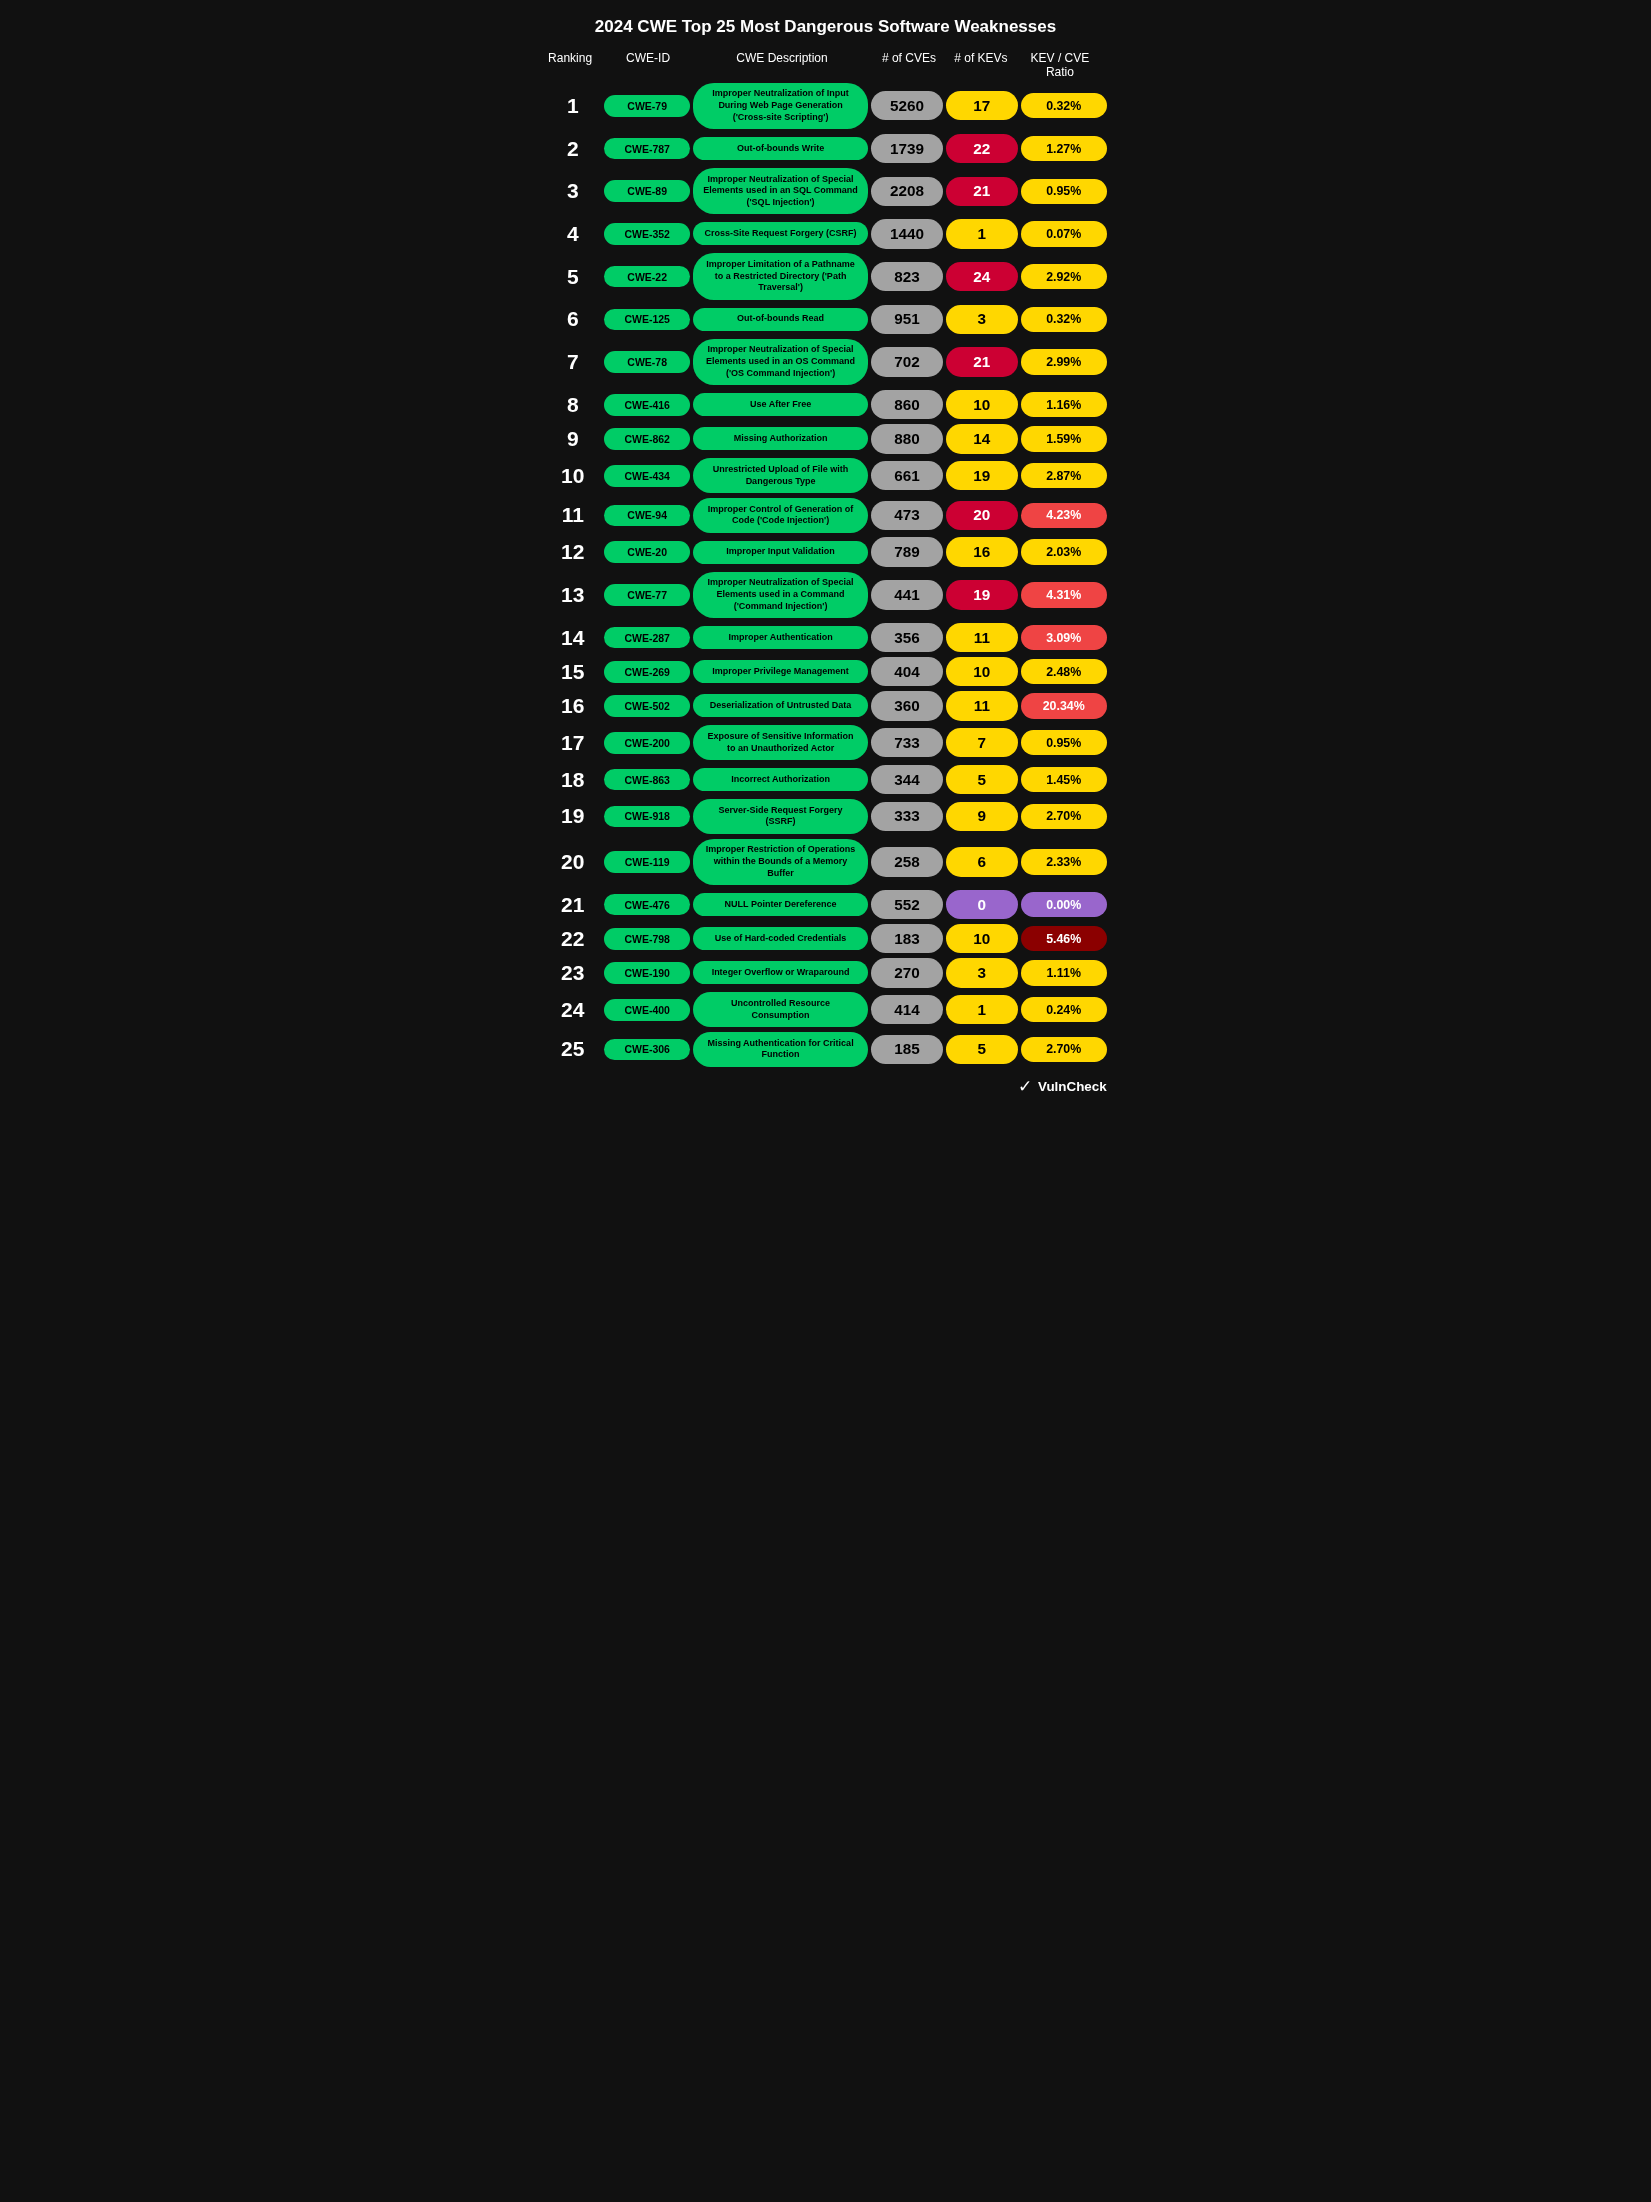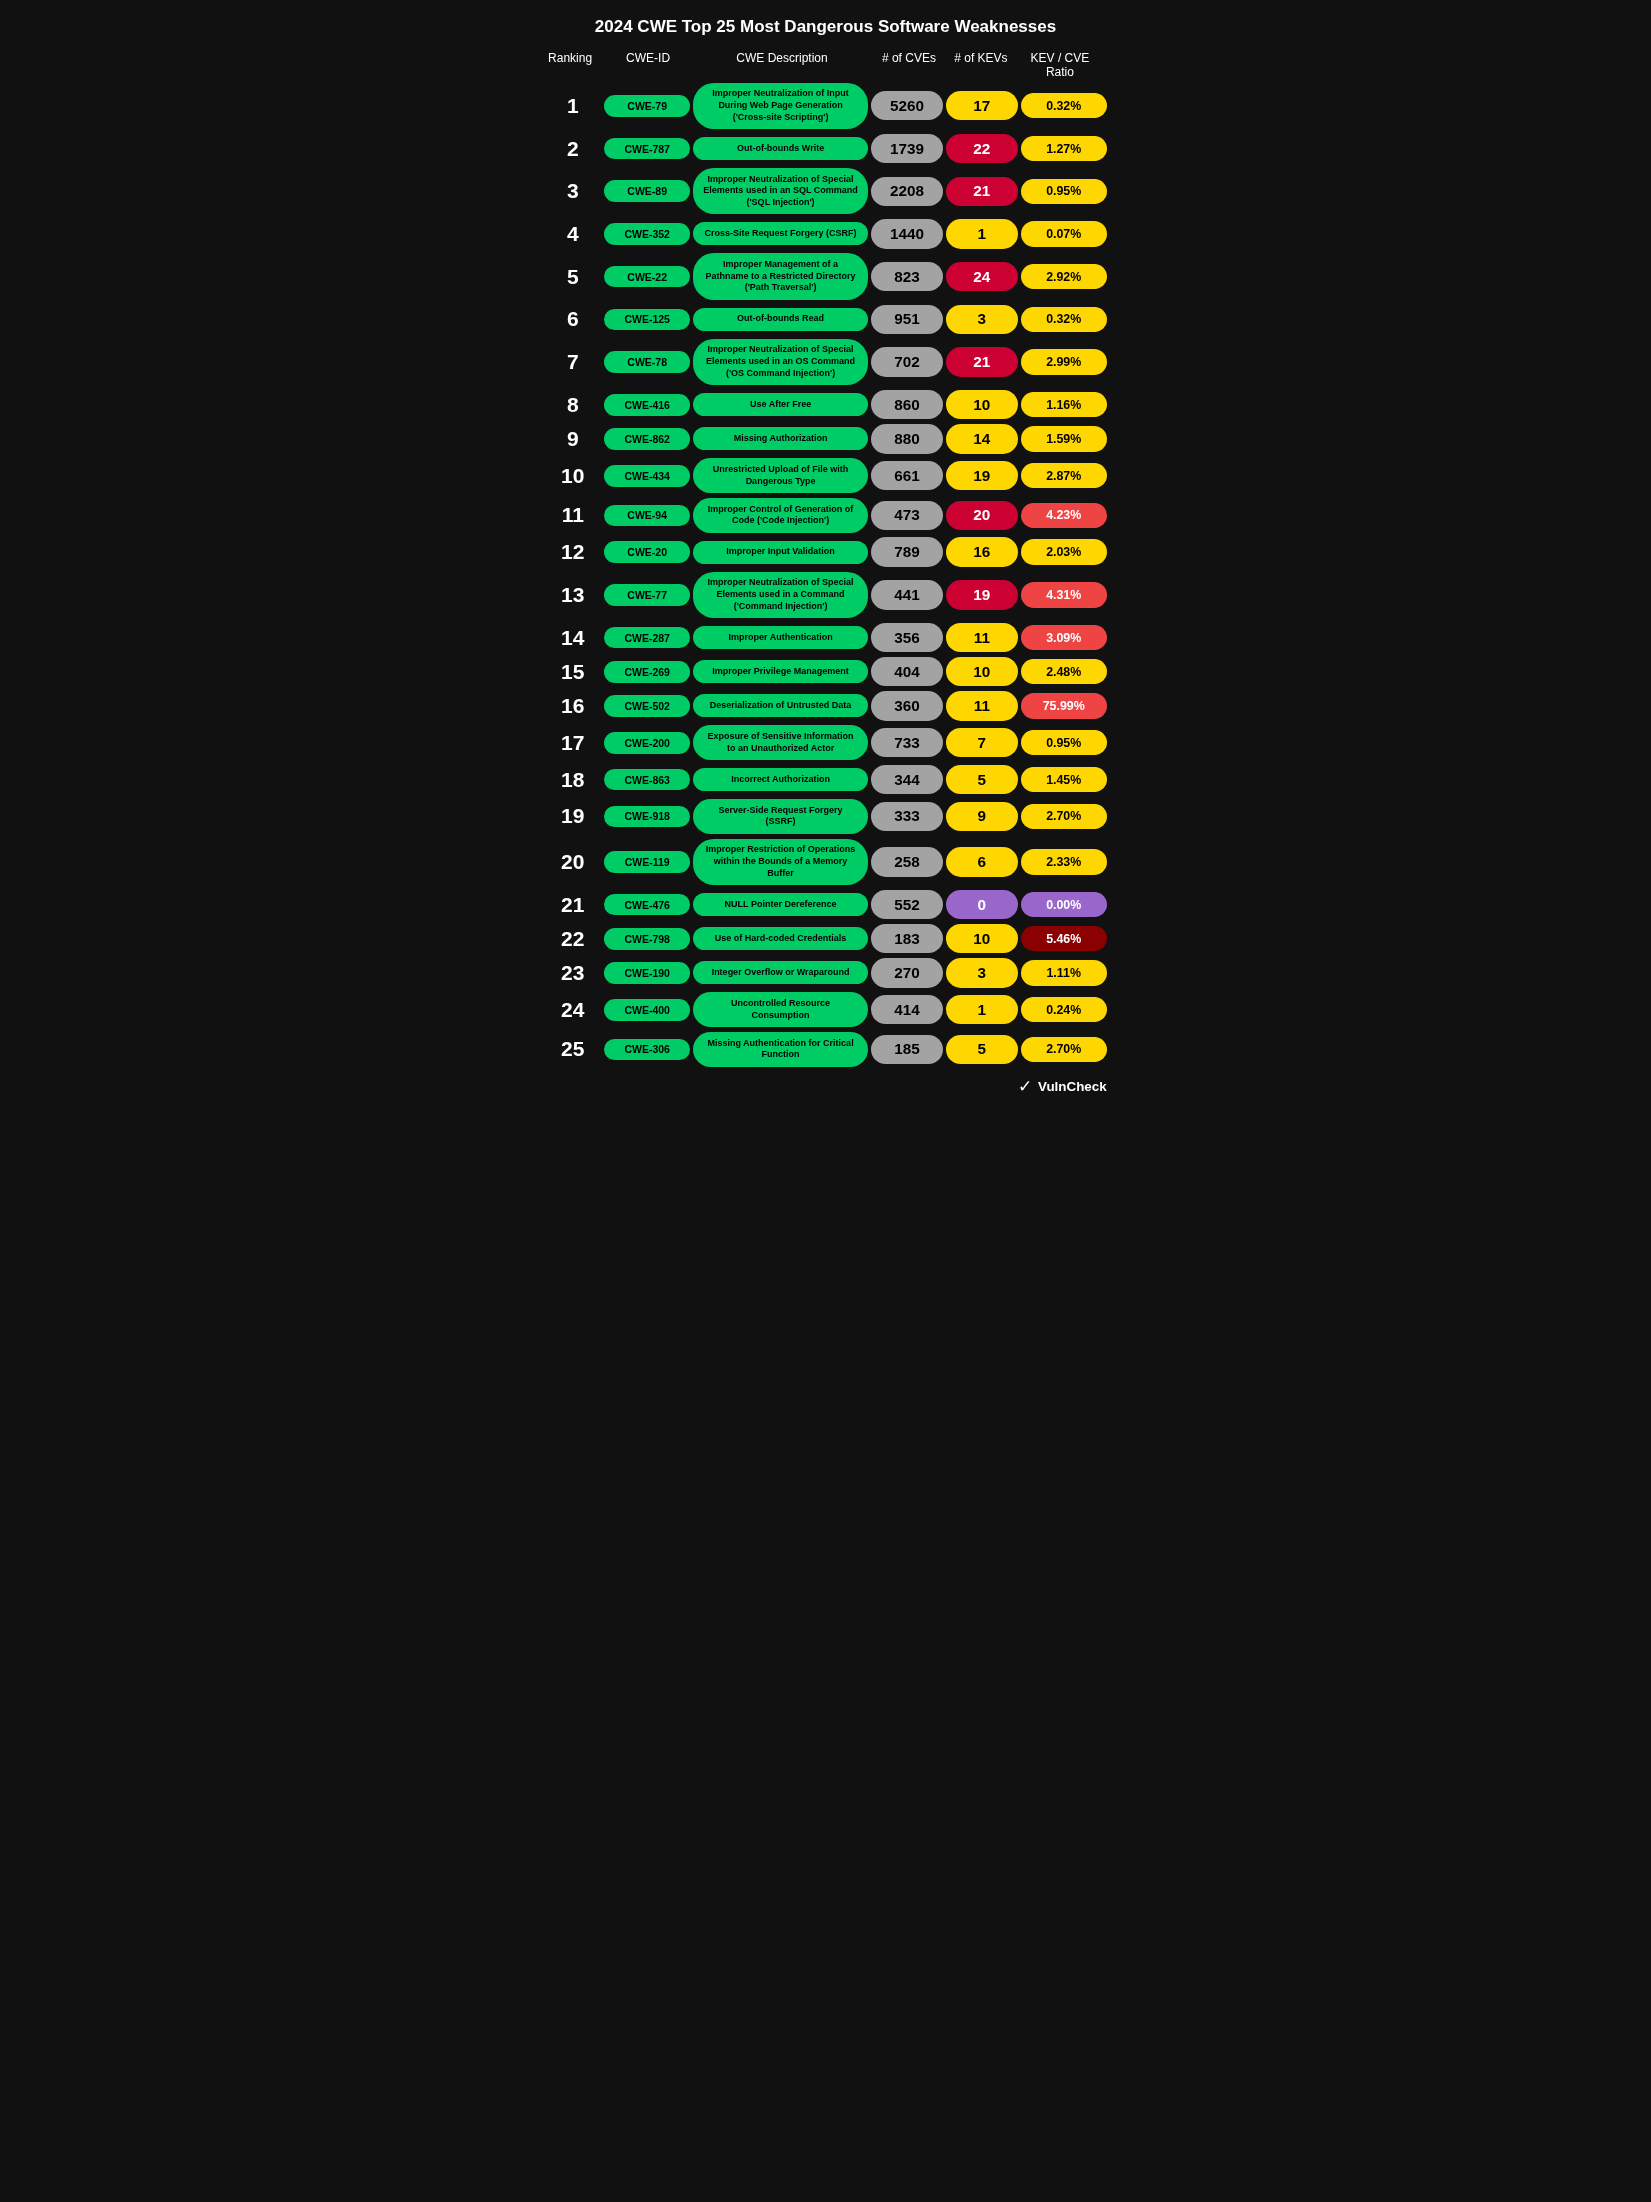--- a/index.html
+++ b/index.html
@@ -203,21 +203,21 @@
         <div class="rank">4</div>
         <div class="cwe-id">CWE-352</div>
         <div class="description">Cross-Site Request Forgery (CSRF)</div>
         <div class="cves">1440</div>
         <div class="kevs-yellow">1</div>
         <div class="ratio-yellow">0.07%</div>
       </div>
       <div class="row">
         <div class="rank">5</div>
         <div class="cwe-id">CWE-22</div>
-        <div class="description">Improper Management of a Pathname to a Restricted Directory ('Path Traversal')</div>
+        <div class="description">Improper Limitation of a Pathname to a Restricted Directory ('Path Traversal')</div>
         <div class="cves">823</div>
         <div class="kevs-red">24</div>
         <div class="ratio-yellow">2.92%</div>
       </div>
       <div class="row">
         <div class="rank">6</div>
         <div class="cwe-id">CWE-125</div>
         <div class="description">Out-of-bounds Read</div>
         <div class="cves">951</div>
         <div class="kevs-yellow">3</div>
@@ -294,21 +294,21 @@
         <div class="cves">404</div>
         <div class="kevs-yellow">10</div>
         <div class="ratio-yellow">2.48%</div>
       </div>
       <div class="row">
         <div class="rank">16</div>
         <div class="cwe-id">CWE-502</div>
         <div class="description">Deserialization of Untrusted Data</div>
         <div class="cves">360</div>
         <div class="kevs-yellow">11</div>
-        <div class="ratio-red">75.99%</div>
+        <div class="ratio-red">20.34%</div>
       </div>
       <div class="row">
         <div class="rank">17</div>
         <div class="cwe-id">CWE-200</div>
         <div class="description">Exposure of Sensitive Information to an Unauthorized Actor</div>
         <div class="cves">733</div>
         <div class="kevs-yellow">7</div>
         <div class="ratio-yellow">0.95%</div>
       </div>
       <div class="row">

